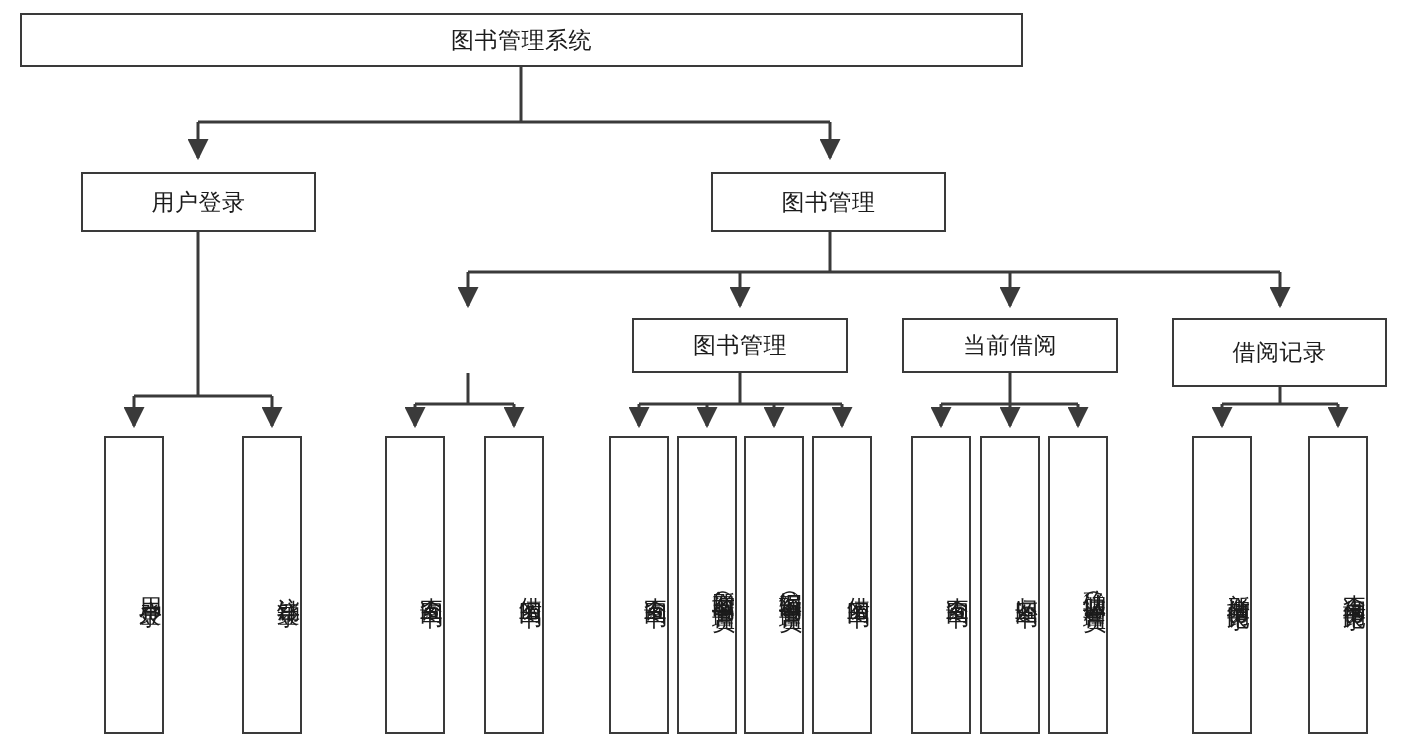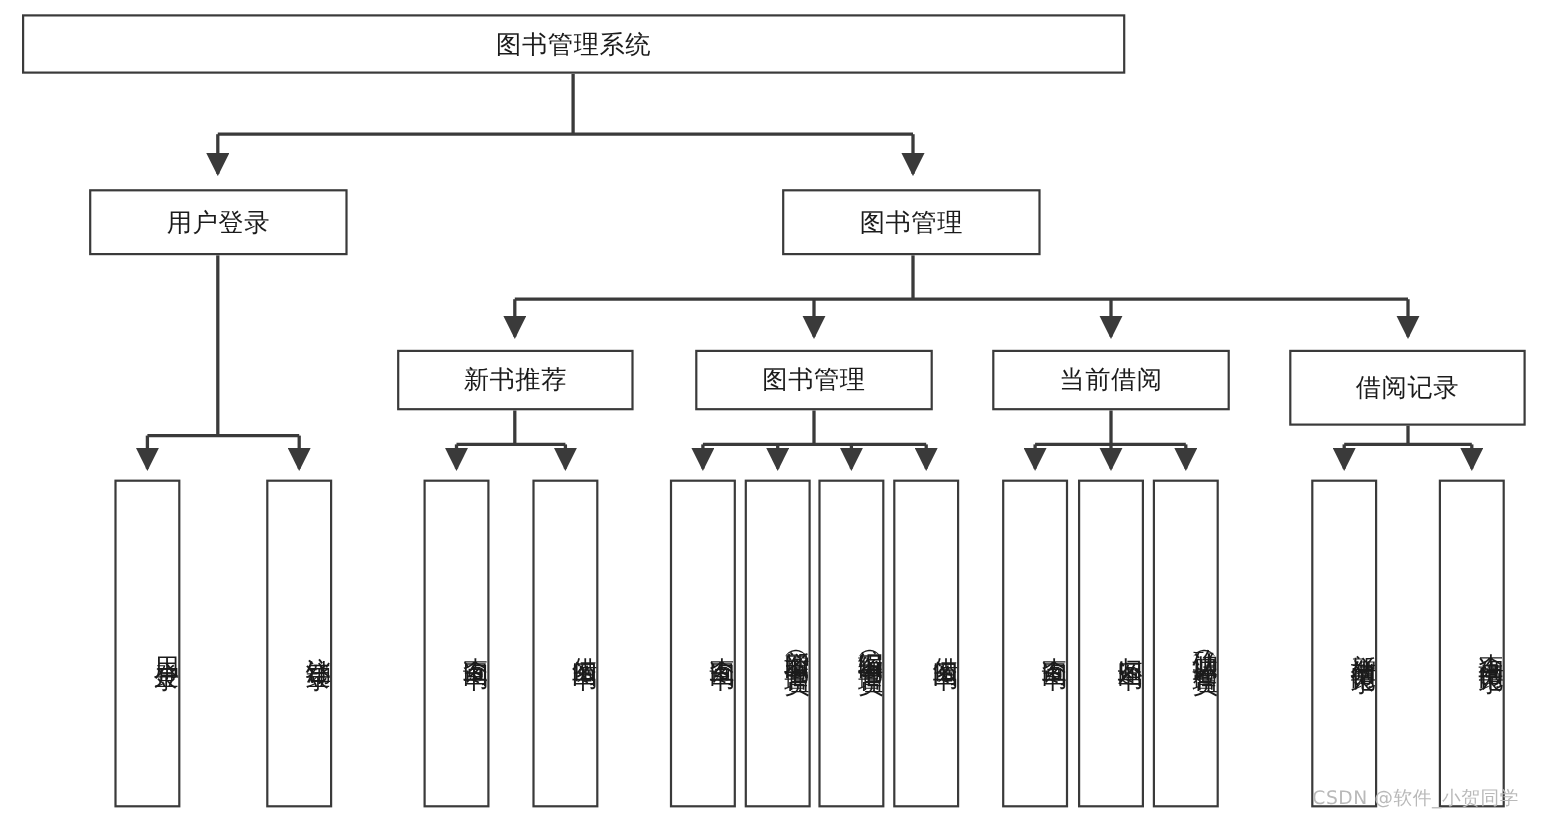--- a/index.html
+++ b/index.html
@@ -124,23 +124,20 @@
     <span>图书管理系统</span>
   </div>
 
   <div class="node horiz" style="left:81px; top:172px; width:235px; height:60px;">
     <span>用户登录</span>
   </div>
   <div class="node horiz" style="left:711px; top:172px; width:235px; height:60px;text-align:right;">
     <span>图书管理</span>
   </div>
 
-  <div class="node horiz" style="left:361px; top:318px; width:215px; height:55px;">
-    <span>新书推荐</span>
-  </div>
   <div class="node horiz" style="left:632px; top:318px; width:216px; height:55px;">
     <span>图书管理</span>
   </div>
   <div class="node horiz" style="left:902px; top:318px; width:216px; height:55px;">
     <span>当前借阅</span>
   </div>
   <div class="node horiz" style="left:1172px; top:318px; width:215px; height:69px;">
     <span>借阅记录</span>
   </div>
 
@@ -181,15 +178,14 @@
     <span class="vtext">确认归还（管理员）</span>
   </div>
 
   <div class="node vert" style="left:1192px; top:436px; width:60px; height:298px;">
     <span class="vtext">新增借阅记录</span>
   </div>
   <div class="node vert" style="left:1308px; top:436px; width:60px; height:298px;">
     <span class="vtext">查询借阅记录</span>
   </div>
 
-  <div class="watermark">CSDN @软件_小贺同学</div>
 
 </div>
 
 </body></html>

